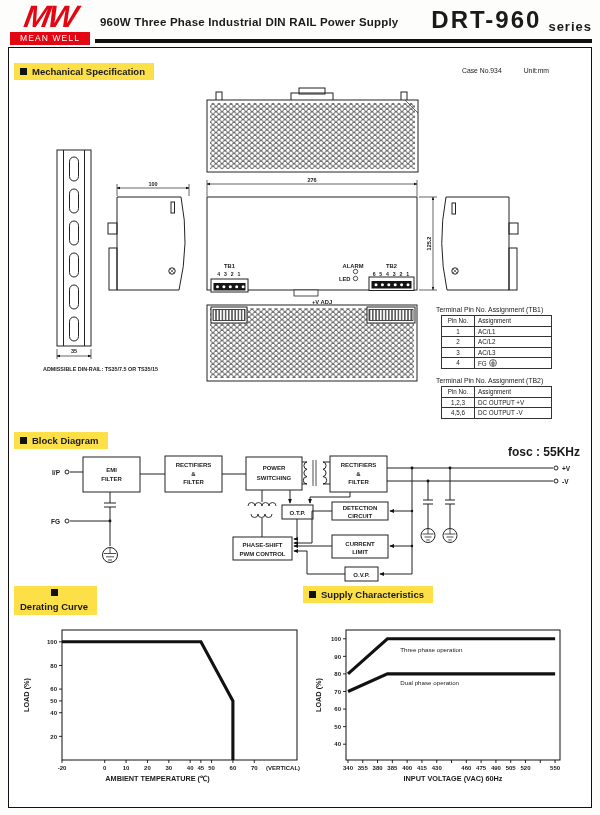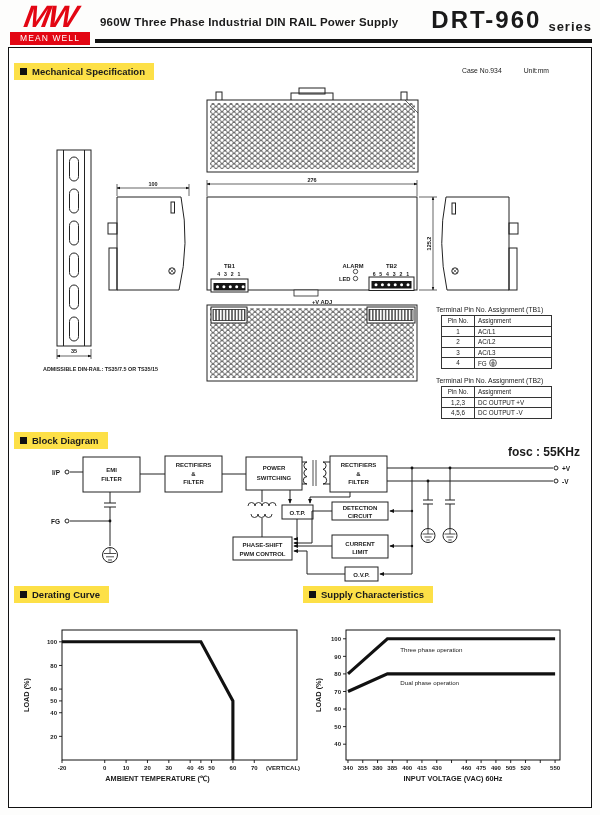--- a/index.html
+++ b/index.html
@@ -342,21 +342,21 @@
     <text class="blk" x="360" y="510">DETECTION</text>
     <text class="blk" x="360" y="518">CIRCUIT</text>
     <text class="blk" x="262.5" y="546.5">PHASE-SHIFT</text>
     <text class="blk" x="262.5" y="555.5">PWM CONTROL</text>
     <text class="blk" x="360" y="545.5">CURRENT</text>
     <text class="blk" x="360" y="554">LIMIT</text>
     <text class="blk" x="361.5" y="576.5">O.V.P.</text>
   </g>
 </svg>
 
-<div class="abs badge" style="left:14px;top:586px;">
+<div class="abs badge" style="left:14px;top:586px;flex-direction:column;">
   <span class="sq"></span>
   <span class="bt">Derating Curve</span>
 </div>
 <div class="abs badge" style="left:303px;top:586px;">
   <span class="sq"></span>
   <span class="bt">Supply Characteristics</span>
 </div>
 
 <svg id="chart-derating" class="abs" style="left:20px;top:610px;" width="285" height="182" viewBox="0 0 285 182">
     <rect x="42" y="20" width="235" height="130" fill="#fff" stroke="#111" stroke-width="1"></rect>

